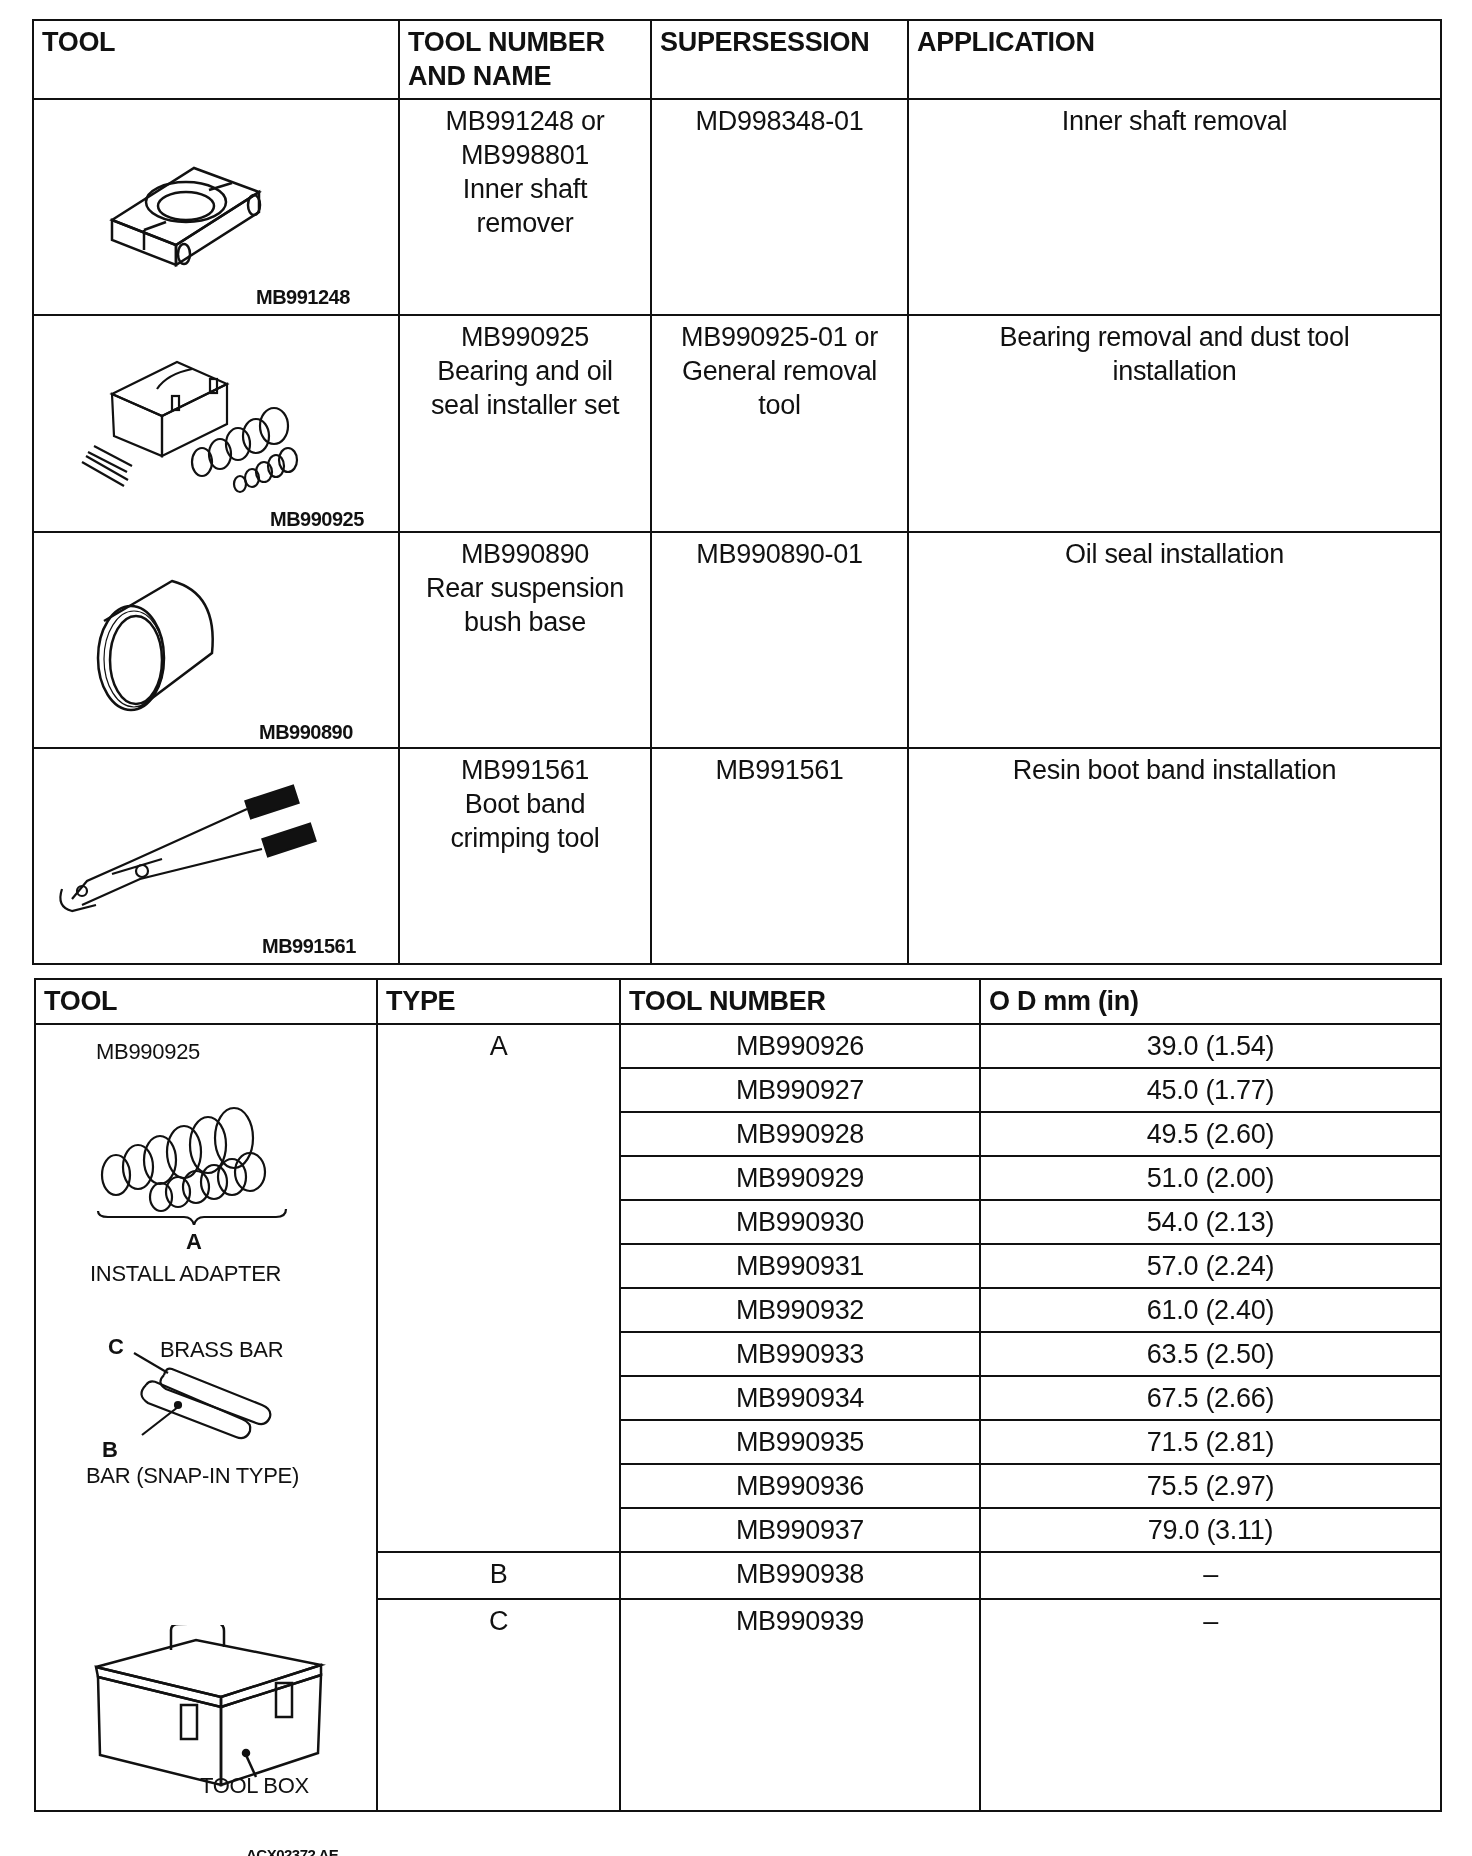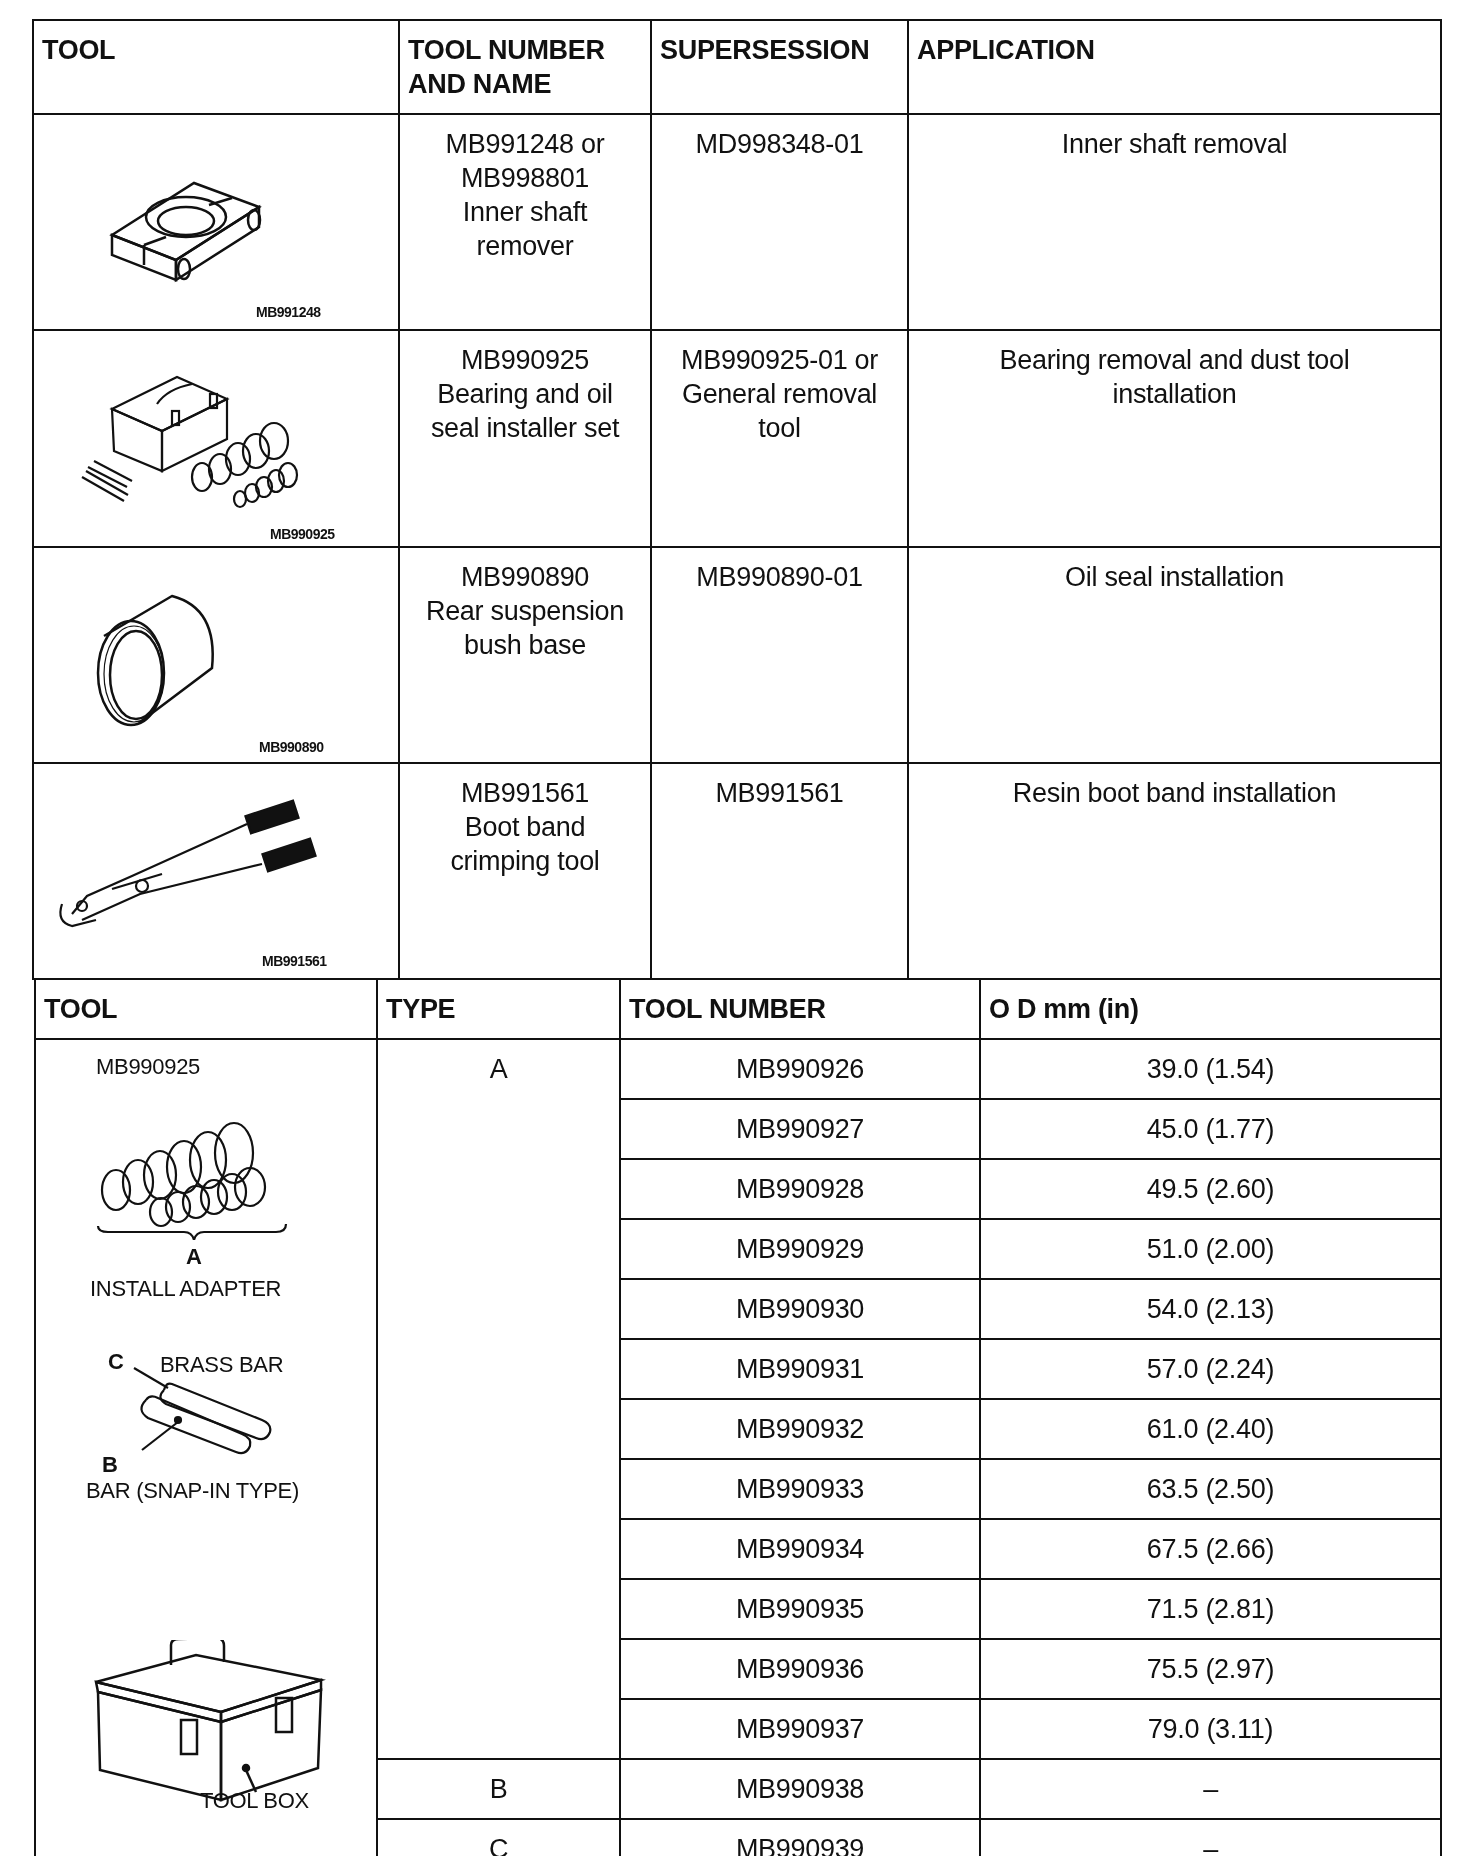--- a/index.html
+++ b/index.html
@@ -1,24 +1,24 @@
 <!DOCTYPE html>
 <html><head>
 <meta charset="utf-8">
 <style>
   html, body { margin: 0; padding: 0; background: #ffffff; }
   body { width: 1472px; height: 1856px; position: relative; font-family: "Liberation Sans", sans-serif; color: #111; overflow: hidden; }
   .tbl { position: absolute; border-collapse: collapse; table-layout: fixed; }
-  .tbl td, .tbl th { border: 2.5px solid #111; vertical-align: top; padding: 12px 8px; text-align: left; }
+  .tbl td, .tbl th { border: 2.5px solid #111; vertical-align: top; padding: 4px 8px; text-align: left; }
   .tbl th { font-weight: bold; font-size: 27px; line-height: 34px; letter-spacing: -0.3px; }
   .tbl td { font-size: 27px; line-height: 34px; letter-spacing: -0.3px; text-align: center; }
   #t1 { left: 32px; top: 19px; width: 1408px; }
   #t2 { left: 34px; top: 978px; width: 1406px; }
   .imgcell { position: relative; padding: 0 !important; }
-  .imgcap { position: absolute; font-weight: bold; font-size: 14px; letter-spacing: -0.5px; }
+  .imgcap { position: absolute; font-weight: bold; font-size: 20px; letter-spacing: -0.5px; }
   .line { display: block; }
   .ill { position: absolute; }
   .lbl { position: absolute; font-size: 22px; letter-spacing: -0.3px; white-space: nowrap; }
   .lblb { position: absolute; font-size: 22px; font-weight: bold; }
 </style>
 </head>
 <body>
 
 <table id="t1" class="tbl">
   <colgroup>

